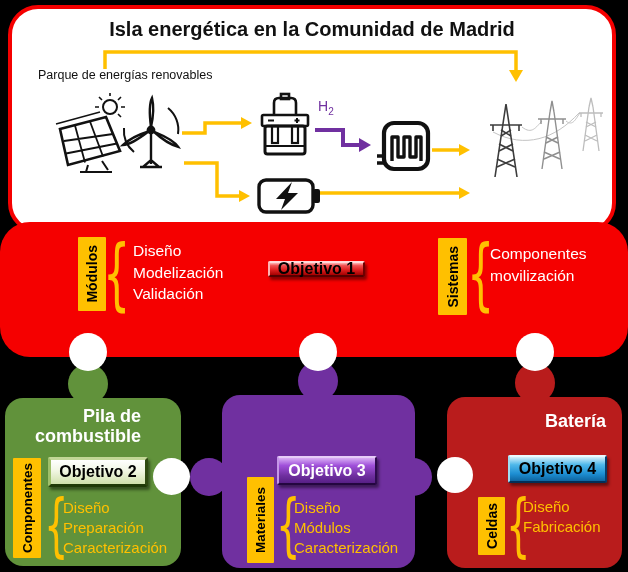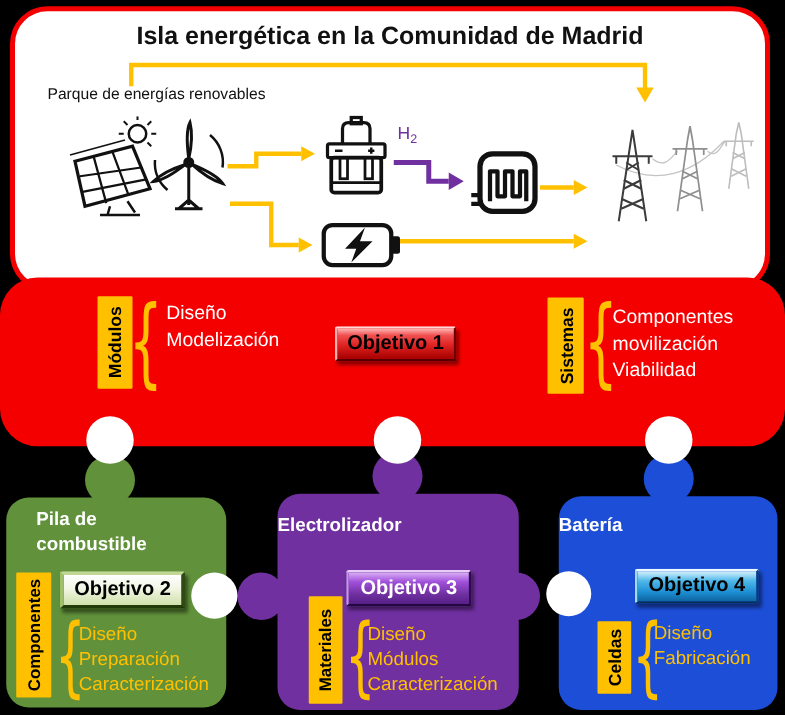--- a/index.html
+++ b/index.html
@@ -39,25 +39,25 @@
           border:3px solid; border-color:#c2d796 #2f4a12 #203a08 #9fbf6a; color:#000; }
   .btn3 { background:linear-gradient(180deg,#d9aef5 0%,#a050da 30%,#7030a0 70%,#571f86 100%);
           border:2px solid; border-color:#e7cdf8 #2e0b4e #240640 #c497e8; color:#fff; }
   .btn4 { background:linear-gradient(180deg,#d6f1fb 0%,#4fb8ea 32%,#1d8ed2 70%,#0e649f 100%);
           border:2px solid; border-color:#eafaff #053e6e #032e57 #9fdcf2; color:#000;text-align:center; }
 
   
   .piece { position:absolute; border-radius:18px; z-index:4; }
   .knob { position:absolute; border-radius:50%; z-index:4; }
   .socket { position:absolute; border-radius:50%; background:#fff; z-index:6; }
-  .ptitle { position:absolute; left:0; right:16px; text-align:left; color:#fff;
-            font-weight:bold; font-size:15px; line-height:20px; }
+  .ptitle { position:absolute; left:0; right:16px; text-align:right; color:#fff;
+            font-weight:bold; font-size:18px; line-height:20px; }
   .green  { background:#61923B; }
   .purple { background:#7030A0; }
-  .blue   { background:#1d4ed8; }
+  .blue   { background:#b91c1c; }
 </style>
 </head>
 <body>
 
 <div class="stage">
 
   <div class="white-panel">
     <div class="main-title">Isla energética en la Comunidad de Madrid</div>
     <div class="subtitle">Parque de energías renovables</div>
 
@@ -160,32 +160,32 @@
   </div>
 
   <div class="red-band">
     <div class="tag" style="left:78px;top:15px;width:28px;height:74px;font-size:14px">
       <span class="vt">Módulos</span>
     </div>
     <div class="brace" style="left:103px;top:16px;font-size:78px;line-height:72px"></div>
     <div class="band-list" style="left:133px;top:18px">
       <div>Diseño</div>
       <div>Modelización</div>
-    </div>
-
-    <div class="btn btn1" style="left:268px;top:39px;width:97px;height:28px">Objetivo 1</div>
+      <div>Validación</div>
+    </div>
+
+    <div class="btn btn1" style="left:268px;top:39px;width:97px;height:16px">Objetivo 1</div>
 
     <div class="tag" style="left:438px;top:16px;width:29px;height:77px;font-size:14px">
       <span class="vt">Sistemas</span>
     </div>
     <div class="brace" style="left:467px;top:16px;font-size:78px;line-height:72px"></div>
     <div class="band-list" style="left:490px;top:21px">
       <div>Componentes</div>
       <div>movilización</div>
-      <div>Viabilidad</div>
     </div>
   </div>
 
   <div class="knob green" style="left:68px;top:364px;width:40px;height:40px"></div>
   <div class="knob purple" style="left:298px;top:361px;width:40px;height:40px"></div>
   <div class="knob blue" style="left:515px;top:363px;width:40px;height:40px"></div>
 
   <div class="knob purple" style="left:190px;top:458px;width:38px;height:38px"></div>
   <div class="knob purple" style="left:394px;top:458px;width:38px;height:38px"></div>
 
@@ -204,21 +204,20 @@
     </div>
     <div class="brace" style="left:39px;top:95px;font-size:70px;line-height:64px"></div>
     <div class="piece-list" style="left:58px;top:100px">
       <div>Diseño</div>
       <div>Preparación</div>
       <div>Caracterización</div>
     </div>
   </div>
 
   <div class="piece purple" style="left:222px;top:395px;width:193px;height:173px">
-    <div class="ptitle" style="top:16px">Electrolizador</div>
     <div class="btn btn3" style="left:55px;top:61px;width:100px;height:29px">Objetivo 3</div>
     <div class="tag" style="left:25px;top:82px;width:27px;height:86px;font-size:13.5px">
       <span class="vt">Materiales</span>
     </div>
     <div class="brace" style="left:54px;top:98px;font-size:70px;line-height:64px"></div>
     <div class="piece-list" style="left:72px;top:103px">
       <div>Diseño</div>
       <div>Módulos</div>
       <div>Caracterización</div>
     </div>

